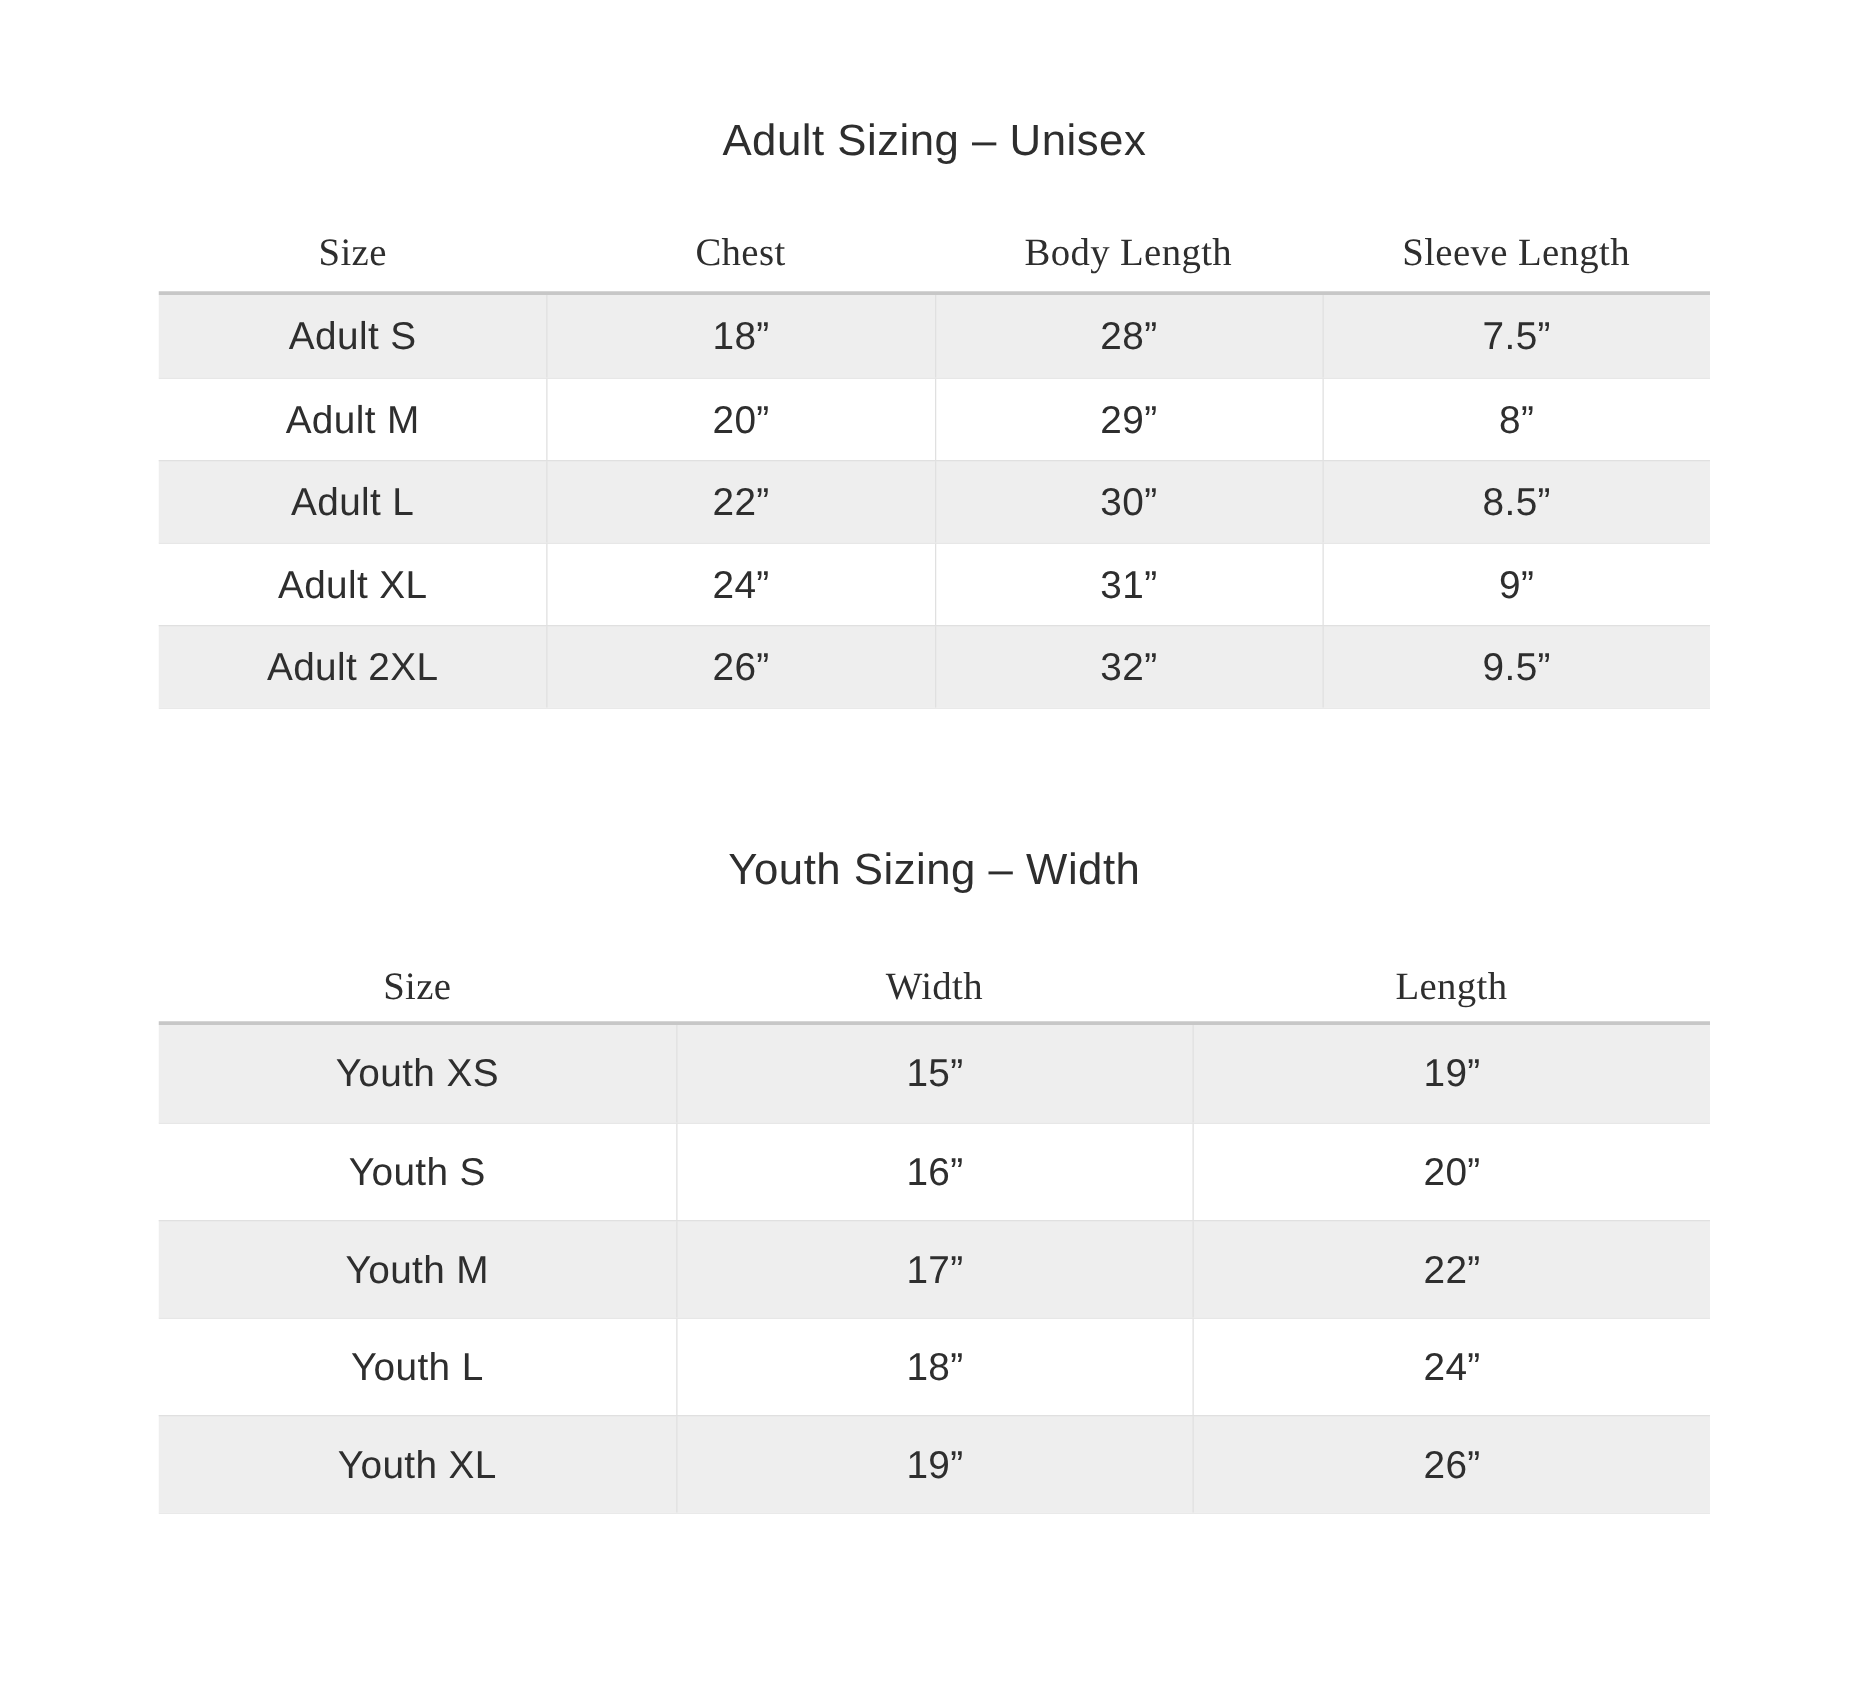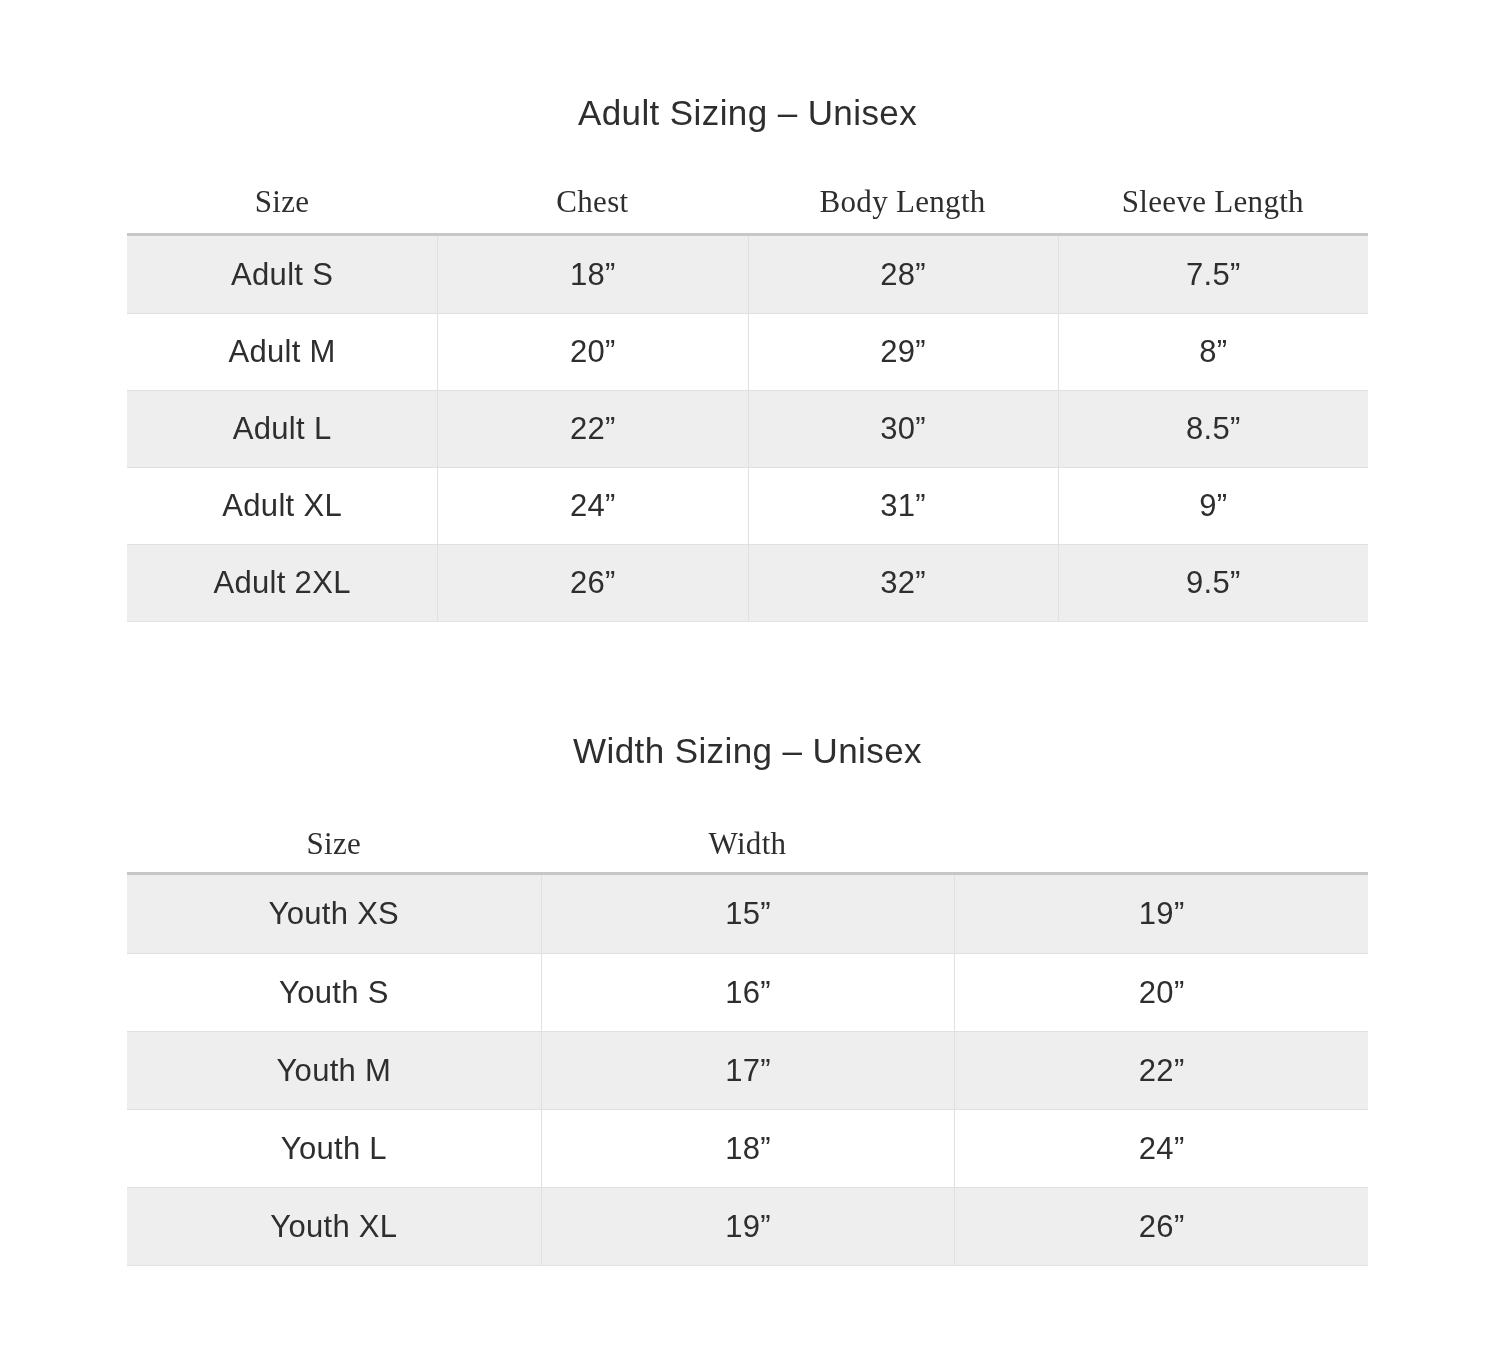--- a/index.html
+++ b/index.html
@@ -46,21 +46,21 @@
   .tbl{
     border-top:3px solid #c7c7c7;
     border-bottom:1px solid #e2e2e2;
   }
   .tbl-adult{ margin-top:9px; }
   .tbl-youth{ margin-top:6px;text-align:right; }
   .row{
     display:grid;
   }
   .row + .row{ border-top:1px solid #e0e0e0; }
-  .tbl-adult .row{ height:77px; }
+  .tbl-adult .row{ height:66px; }
   .tbl-youth .row{ height:78px; }
   .row:nth-child(odd){ background:#eeeeee; }
   .row:nth-child(even){ background:#ffffff; }
   .cell{
     display:flex;
     align-items:center;
     justify-content:center;
     font-size:31px;
     letter-spacing:0.3px;
   }
@@ -109,25 +109,26 @@
       <div class="row cols4">
         <div class="cell">Adult 2XL</div>
         <div class="cell">26”</div>
         <div class="cell">32”</div>
         <div class="cell">9.5”</div>
       </div>
     </div>
   </section>
 
   <section class="tbl-wrap">
-    <h2 class="tbl-title title-youth">Width Sizing – Unisex</h2>
+    <h2 class="tbl-title title-youth">Youth Sizing – Width</h2>
 
     <div class="hdr hdr-youth cols3">
       <div class="hcell">Size</div>
       <div class="hcell">Width</div>
+      <div class="hcell">Length</div>
     </div>
 
     <div class="tbl tbl-youth">
       <div class="row cols3">
         <div class="cell">Youth XS</div>
         <div class="cell">15”</div>
         <div class="cell">19”</div>
       </div>
       <div class="row cols3">
         <div class="cell">Youth S</div>

